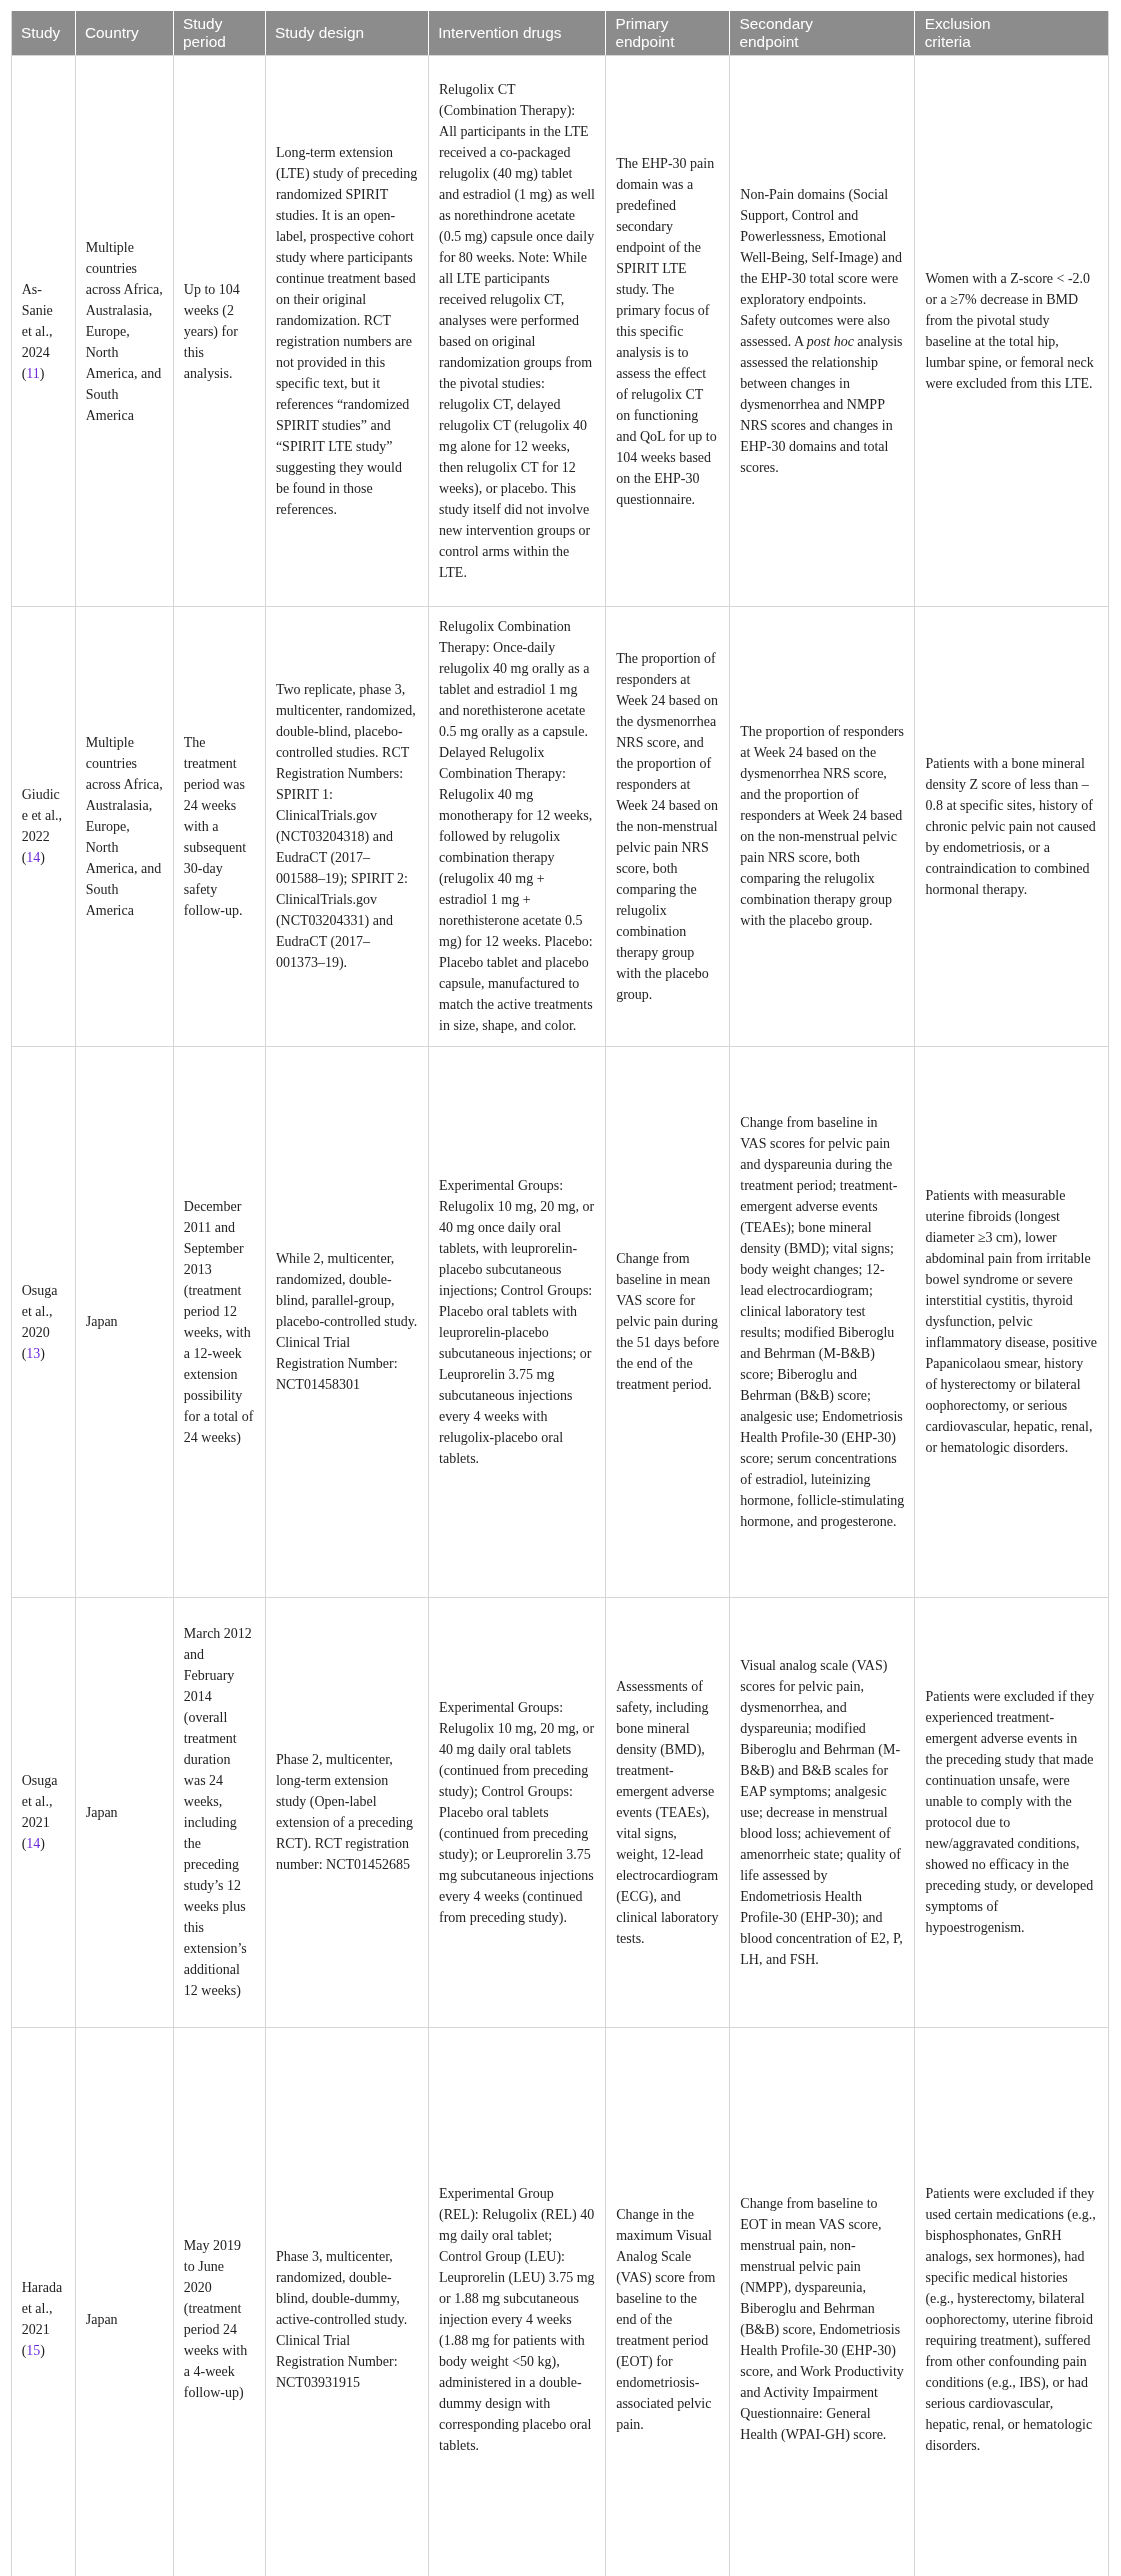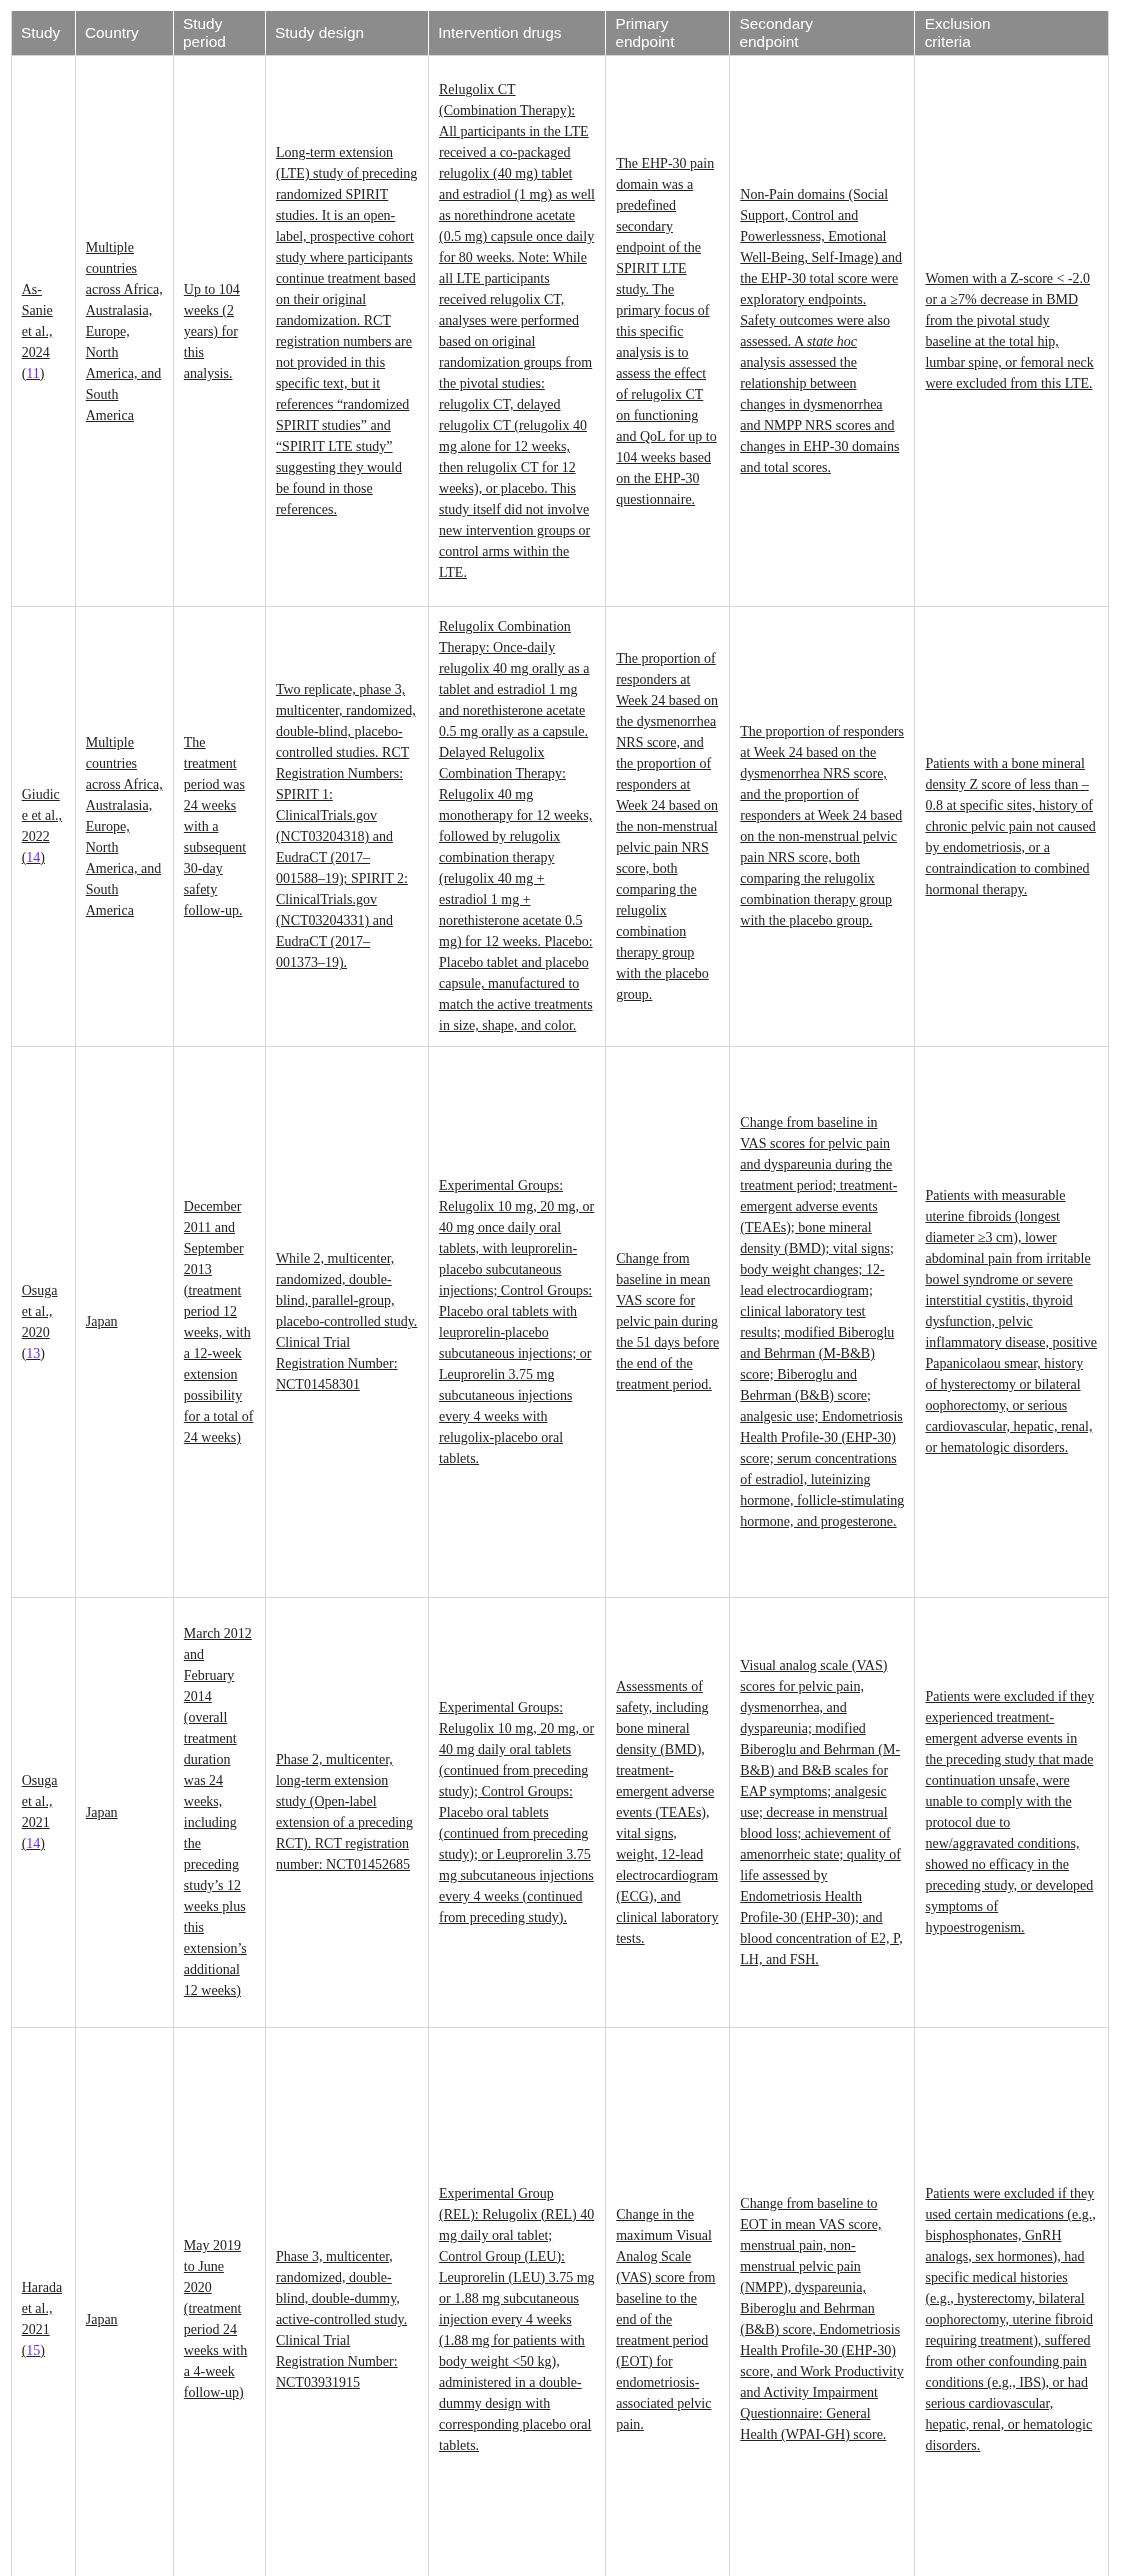--- a/index.html
+++ b/index.html
@@ -30,21 +30,20 @@
   table.studies thead th:first-child { border-left: 0.8px solid #d6d6d6; }
   table.studies thead th:last-child { border-right: 0.8px solid #d6d6d6; }
   table.studies tbody td {
     border: 0.8px solid #d6d6d6;
     background: #ffffff;
     vertical-align: middle;
     padding: 9.2px 10px;
     line-height: 21px;
     text-align: left;
     word-wrap: break-word;
-    text-decoration: underline;
   }
   
   table.studies tbody tr:nth-child(1) { height: 551px; }
   table.studies tbody tr:nth-child(2) { height: 399px; }
   table.studies tbody tr:nth-child(3) { height: 551px; }
   table.studies tbody tr:nth-child(4) { height: 430px; }
   table.studies tbody tr:nth-child(5) { height: 584px; }
   
   col.c-study        { width: 64px; }
   col.c-country      { width: 98px; }
@@ -89,21 +88,21 @@
         </tr>
     </thead>
     <tbody>
         <tr>
           <td>As-Sanie et al., 2024 (<span class="cite">11</span>)</td>
           <td>Multiple countries across Africa, Australasia, Europe, North America, and South America</td>
           <td>Up to 104 weeks (2 years) for this analysis.</td>
           <td>Long-term extension (LTE) study of preceding randomized SPIRIT studies. It is an open-label, prospective cohort study where participants continue treatment based on their original randomization. RCT registration numbers are not provided in this specific text, but it references “randomized SPIRIT studies” and “SPIRIT LTE study” suggesting they would be found in those references.</td>
           <td>Relugolix CT (Combination Therapy): All participants in the LTE received a co-packaged relugolix (40 mg) tablet and estradiol (1 mg) as well as norethindrone acetate (0.5 mg) capsule once daily for 80 weeks. Note: While all LTE participants received relugolix CT, analyses were performed based on original randomization groups from the pivotal studies: relugolix CT, delayed relugolix CT (relugolix 40 mg alone for 12 weeks, then relugolix CT for 12 weeks), or placebo. This study itself did not involve new intervention groups or control arms within the LTE.</td>
           <td>The EHP-30 pain domain was a predefined secondary endpoint of the SPIRIT LTE study. The primary focus of this specific analysis is to assess the effect of relugolix CT on functioning and QoL for up to 104 weeks based on the EHP-30 questionnaire.</td>
-          <td>Non-Pain domains (Social Support, Control and Powerlessness, Emotional Well-Being, Self-Image) and the EHP-30 total score were exploratory endpoints. Safety outcomes were also assessed. A <i>state hoc</i> analysis assessed the relationship between changes in dysmenorrhea and NMPP NRS scores and changes in EHP-30 domains and total scores.</td>
+          <td>Non-Pain domains (Social Support, Control and Powerlessness, Emotional Well-Being, Self-Image) and the EHP-30 total score were exploratory endpoints. Safety outcomes were also assessed. A <i>post hoc</i> analysis assessed the relationship between changes in dysmenorrhea and NMPP NRS scores and changes in EHP-30 domains and total scores.</td>
           <td>Women with a Z-score &lt; -2.0 or a ≥7% decrease in BMD from the pivotal study baseline at the total hip, lumbar spine, or femoral neck were excluded from this LTE.</td>
         </tr>
         <tr>
           <td>Giudice et al., 2022 (<span class="cite">14</span>)</td>
           <td>Multiple countries across Africa, Australasia, Europe, North America, and South America</td>
           <td>The treatment period was 24 weeks with a subsequent 30-day safety follow-up.</td>
           <td>Two replicate, phase 3, multicenter, randomized, double-blind, placebo-controlled studies. RCT Registration Numbers: SPIRIT 1: ClinicalTrials.gov (NCT03204318) and EudraCT (2017–001588–19); SPIRIT 2: ClinicalTrials.gov (NCT03204331) and EudraCT (2017–001373–19).</td>
           <td>Relugolix Combination Therapy: Once-daily relugolix 40 mg orally as a tablet and estradiol 1 mg and norethisterone acetate 0.5 mg orally as a capsule. Delayed Relugolix Combination Therapy: Relugolix 40 mg monotherapy for 12 weeks, followed by relugolix combination therapy (relugolix 40 mg + estradiol 1 mg + norethisterone acetate 0.5 mg) for 12 weeks. Placebo: Placebo tablet and placebo capsule, manufactured to match the active treatments in size, shape, and color.</td>
           <td>The proportion of responders at Week 24 based on the dysmenorrhea NRS score, and the proportion of responders at Week 24 based on the non-menstrual pelvic pain NRS score, both comparing the relugolix combination therapy group with the placebo group.</td>
           <td>The proportion of responders at Week 24 based on the dysmenorrhea NRS score, and the proportion of responders at Week 24 based on the non-menstrual pelvic pain NRS score, both comparing the relugolix combination therapy group with the placebo group.</td>

